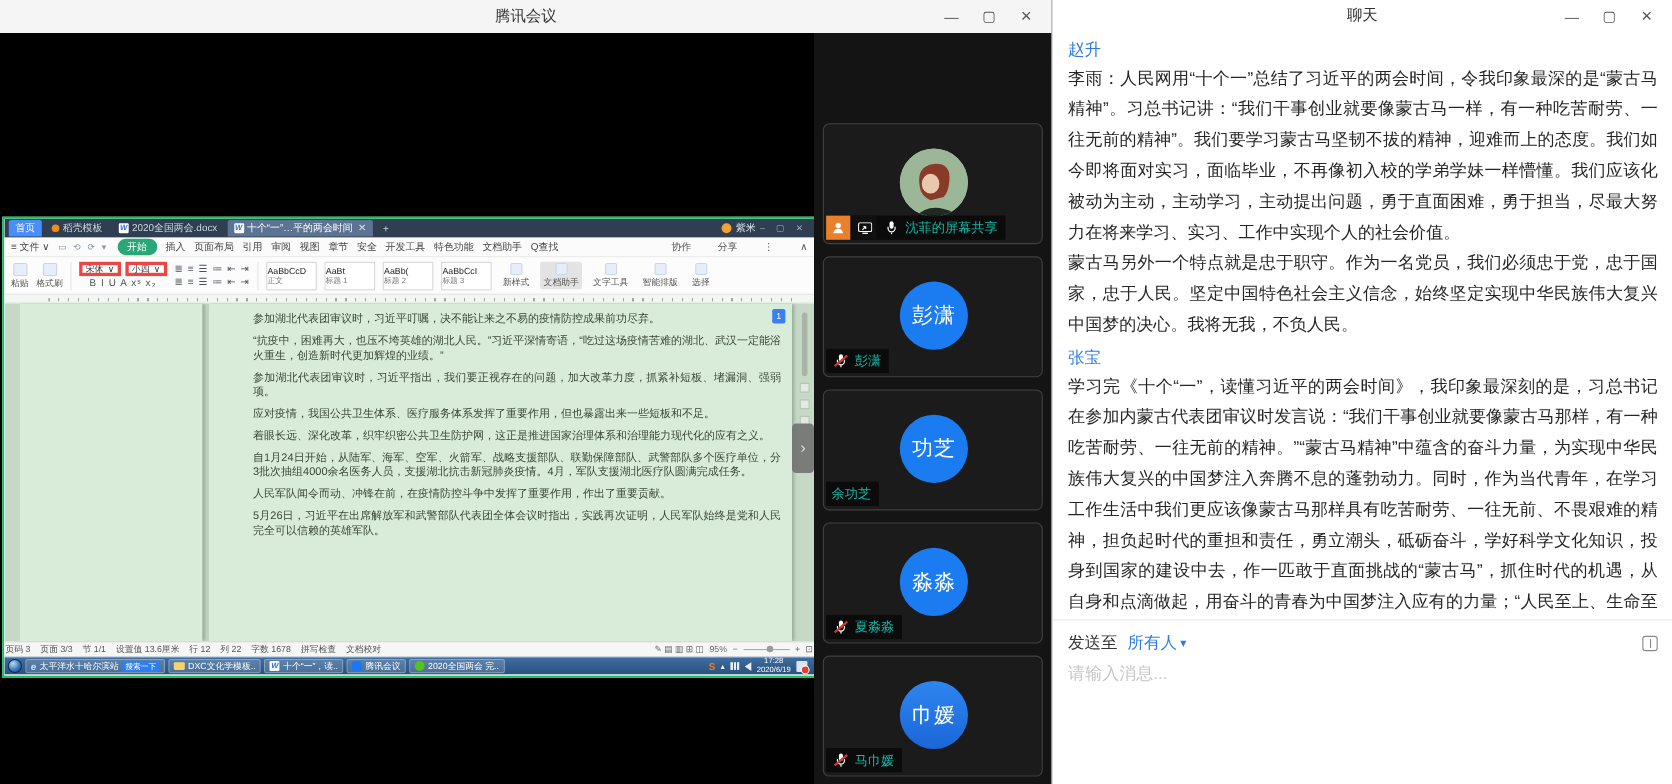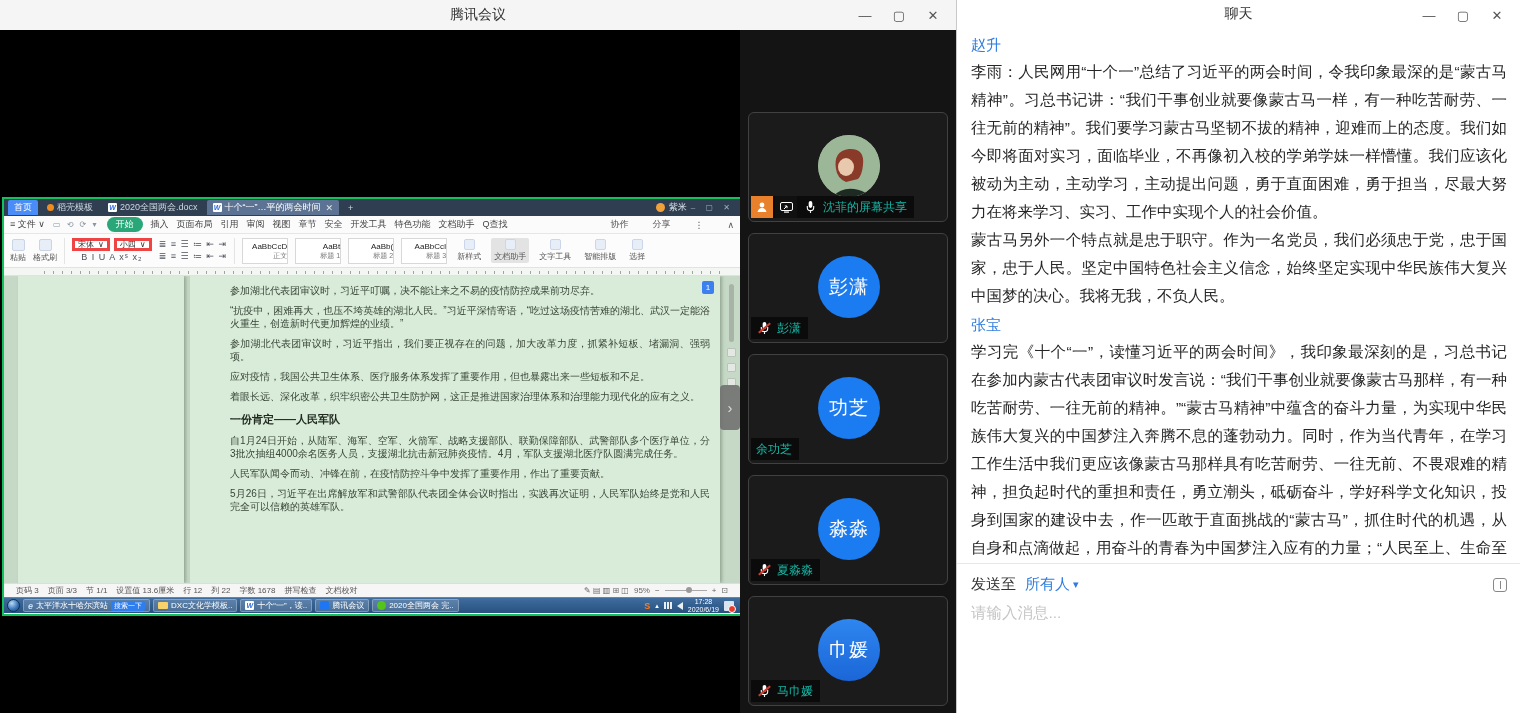--- a/index.html
+++ b/index.html
@@ -43,21 +43,21 @@
 
   .wps-ribbon { height:34px; background:#fcfcfc; border-bottom:1px solid #e2e2e2; display:flex;
     align-items:center; gap:7px; padding:0 6px; color:#555; font-size:8px; white-space:nowrap; }
   .rblock { display:flex; flex-direction:column; align-items:center; gap:1px; }
   .rico { width:13px; height:12px; background:#e8eef8; border:1px solid #c9d4e6; border-radius:2px; }
   .rsep { width:1px; height:26px; background:#e4e4e4; }
   .fontbox { border:3px solid #ef4444; background:#fff; padding:0 3px; height:13px; display:flex;
     align-items:center; gap:4px; color:#333; }
   .fmtglyphs { color:#4a4f58; font-size:9px; letter-spacing:1px; line-height:11px; }
   .chip { width:46px; height:26px; border:1px solid #d8d8d8; background:#fff; display:flex;
-    flex-direction:column; align-items:flex-end; justify-content:center; line-height:9px; }
+    flex-direction:column; align-items:flex-start; justify-content:center; line-height:9px; }
   .chip .s { font-size:8px; color:#222; }
   .chip .n { font-size:7px; color:#777; }
   .tool { display:flex; flex-direction:column; align-items:center; gap:1px; padding:1px 3px; }
   .tool .tico { width:11px; height:11px; background:#e8eef8; border:1px solid #ccd6e8; border-radius:2px; }
   .tool.sel { background:#e3e3e3; border-radius:2px; }
 
   .wps-ruler { height:8px; background:#f3f6f3; border-bottom:1px solid #dde3dd; position:relative; }
   .wps-ruler::after { content:""; position:absolute; left:40px; right:20px; bottom:1px; height:3px;
     background:repeating-linear-gradient(90deg,#9aa89a 0 1px,transparent 1px 9px); }
 
@@ -68,21 +68,21 @@
   .docp { font-size:10px; line-height:13px; color:#384538; margin-bottom:7px; text-align:justify; }
   .doch { font-size:11px; line-height:14px; color:#1f291f; font-weight:bold; margin:9px 0 8px; }
   .marker1 { position:absolute; right:6px; top:5px; width:12px; height:13px; background:#3b7ff0;
     border-radius:2px; color:#fff; font-size:8px; display:flex; align-items:center; justify-content:center; }
   .doc-sidecol { position:absolute; right:0; top:0; bottom:0; width:18px; display:flex;
     flex-direction:column; align-items:center; gap:6px; padding-top:8px; }
   .sideico { width:9px; height:9px; background:#e3e8e3; border:1px solid #b9c4b9; border-radius:1px; }
   .scrollthumb { width:5px; height:58px; background:#a9b4a9; border-radius:3px; }
 
   .wps-status { height:14px; background:#f6f6f6; border-top:1px solid #ddd; display:flex;
-    align-items:center; gap:9px; padding:0 12px; font-size:8px; color:#555; white-space:nowrap; }
+    align-items:center; gap:9px; padding:0 1px; font-size:8px; color:#555; white-space:nowrap; }
   .status-right { margin-left:auto; display:flex; align-items:center; gap:5px; color:#666; }
   .zoomline { width:42px; height:1px; background:#aaa; position:relative; }
   .zoomline::after { content:""; position:absolute; left:50%; top:-3px; width:6px; height:6px;
     border-radius:50%; background:#9a9a9a; }
 
   .wps-taskbar { height:16px; background:linear-gradient(#3f6d9f,#27517f); border-top:1px solid #5b87b5;
     display:flex; align-items:center; gap:3px; padding:0 3px; white-space:nowrap; }
   .orb { width:13px; height:13px; border-radius:50%;
     background:radial-gradient(circle at 35% 30%, #bcd9f2, #3a79c0 55%, #173f6d); border:1px solid #10304f; }
   .titem { height:13px; display:flex; align-items:center; gap:3px; padding:0 4px; border-radius:2px;
@@ -289,21 +289,20 @@
 
           <div class="wps-doc">
             <div class="page left"></div>
             <div class="page right">
               <div class="marker1">1</div>
               <p class="docp">参加湖北代表团审议时，习近平叮嘱，决不能让来之不易的疫情防控成果前功尽弃。</p>
               <p class="docp">“抗疫中，困难再大，也压不垮英雄的湖北人民。”习近平深情寄语，“吃过这场疫情苦难的湖北、武汉一定能浴火重生，创造新时代更加辉煌的业绩。”</p>
               <p class="docp">参加湖北代表团审议时，习近平指出，我们要正视存在的问题，加大改革力度，抓紧补短板、堵漏洞、强弱项。</p>
               <p class="docp">应对疫情，我国公共卫生体系、医疗服务体系发挥了重要作用，但也暴露出来一些短板和不足。</p>
               <p class="docp">着眼长远、深化改革，织牢织密公共卫生防护网，这正是推进国家治理体系和治理能力现代化的应有之义。</p>
-              <p class="doch">一份肯定——人民军队</p>
               <p class="docp">自1月24日开始，从陆军、海军、空军、火箭军、战略支援部队、联勤保障部队、武警部队多个医疗单位，分3批次抽组4000余名医务人员，支援湖北抗击新冠肺炎疫情。4月，军队支援湖北医疗队圆满完成任务。</p>
               <p class="docp">人民军队闻令而动、冲锋在前，在疫情防控斗争中发挥了重要作用，作出了重要贡献。</p>
               <p class="docp">5月26日，习近平在出席解放军和武警部队代表团全体会议时指出，实践再次证明，人民军队始终是党和人民完全可以信赖的英雄军队。</p>
             </div>
             <div class="doc-sidecol">
               <span class="scrollthumb"></span>
               <span class="sideico"></span>
               <span class="sideico"></span>
               <span class="sideico"></span>
             </div>

